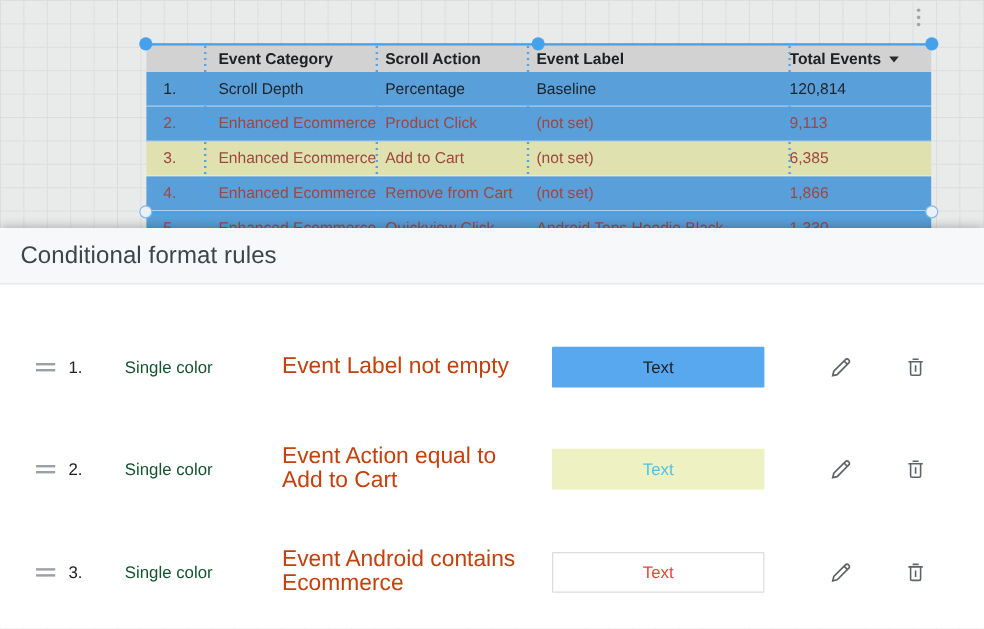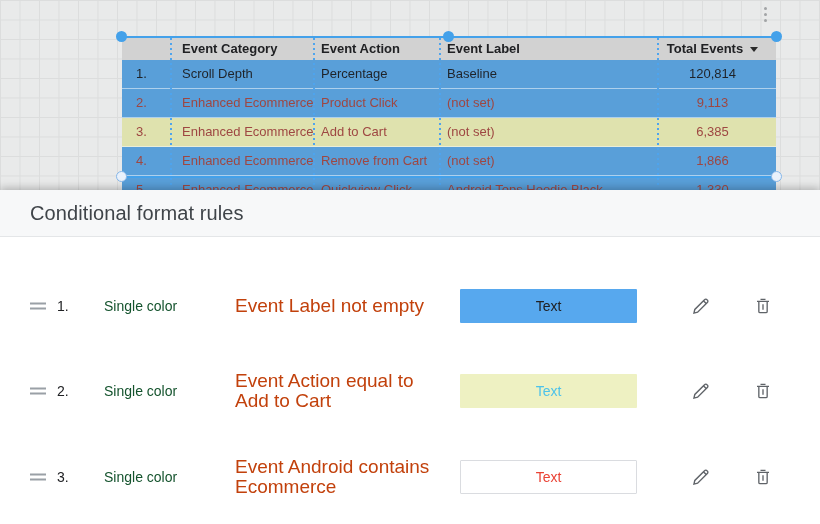--- a/index.html
+++ b/index.html
@@ -19,42 +19,42 @@
 
   
   .table-widget { position:absolute; left:122px; top:38px; width:654px; font-size:13px; }
   .tr { display:flex; height:29px; line-height:28px; border-bottom:1px solid rgba(244,248,252,.55); }
   .thead { display:flex; height:22px; line-height:22px; font-weight:bold; color:#202124; }
   .c { overflow:hidden; white-space:nowrap; }
   .c-num { width:49px;  padding-left:14px; }
   .c-cat { width:143px; padding-left:11px; }
   .c-act { width:126px; padding-left:7px; }
   .c-lab { width:218px; padding-left:7px; }
-  .c-tot { width:118px; padding-right:9px; text-align:center; }
+  .c-tot { width:118px; padding-right:9px; text-align:left; }
   .sort-tri { display:inline-block; width:0; height:0; margin-left:7px; margin-bottom:1px;
     border-left:4px solid transparent; border-right:4px solid transparent; border-top:5px solid #2b2b2b; }
 
   
   .colsep { position:absolute; top:0; width:2px; height:148px; z-index:3;
     background-image:repeating-linear-gradient(180deg, #4ea4ee 0 2px, transparent 2px 5px); }
   .sep1{left:48px;} .sep2{left:191px;} .sep3{left:317px;} .sep4{left:535px;}
 
   
   .selline { position:absolute; left:0; width:654px; height:2px; z-index:4; }
   .sel-top{ top:-2px; } .sel-bot{ top:138px; }
   .handle { position:absolute; width:11px; height:11px; border-radius:50%; z-index:5; }
   .h-tl{ left:-6px; top:-7px; } .h-tm{ left:321px; top:-7px; } .h-tr{ left:649px; top:-7px; }
   .h-bl{ left:-6px; top:133px; background:#e9f1fb; border:1px solid #86b7e9; }
   .h-br{ left:649px; top:133px; background:#e9f1fb; border:1px solid #86b7e9; }
 
   
   .panel { position:absolute; left:0; top:190px; width:820px; height:334px; background:#fff;
     box-shadow:0 -2px 8px rgba(0,0,0,.25); z-index:10; }
   .panel-header { height:47px; background:#f7f8f9; border-bottom:1px solid #e4e6e8;
-    display:flex; align-items:center; padding-left:30px; }
+    display:flex; align-items:center; padding-left:17px; }
   .panel-title { font-size:20px; color:#3f4449; letter-spacing:.1px; }
 
   .rule { position:absolute; left:0; width:820px; height:60px; }
   .rule-1{ top:86px; } .rule-2{ top:171px; } .rule-3{ top:257px; }
   .rv { position:absolute; top:50%; transform:translateY(-50%); }
   .r-handle { left:30px; display:flex; flex-direction:column; gap:3px; cursor:grab; }
   .r-handle i { width:16px; height:2px; background:#9aa0a6; }
   .r-num  { left:57px;  font-size:14px; color:#202124; }
   .r-type { left:104px; font-size:14px; color:#14532d; }
   .r-cond { left:235px; width:212px; font-size:19px; line-height:20px; color:#c2410c; white-space:pre-line; }
@@ -73,21 +73,21 @@
     <i></i>
       <i></i>
       <i></i>
   </div>
 
   <div class="table-widget">
 
     <div class="thead" style="background: rgb(210, 210, 210);">
       <div class="c c-num"></div>
       <div class="c c-cat">Event Category</div>
-      <div class="c c-act">Event Action</div>
+      <div class="c c-act">Scroll Action</div>
       <div class="c c-lab">Event Label</div>
       <div class="c c-tot"><span>Total Events</span><span class="sort-tri"></span></div>
     </div>
 
     <div class="tr" style="background: rgb(89, 159, 217); color: rgb(31, 35, 41);">
       <div class="c c-num">1.</div>
       <div class="c c-cat">Scroll Depth</div>
       <div class="c c-act">Percentage</div>
       <div class="c c-lab">Baseline</div>
       <div class="c c-tot">120,814</div>

